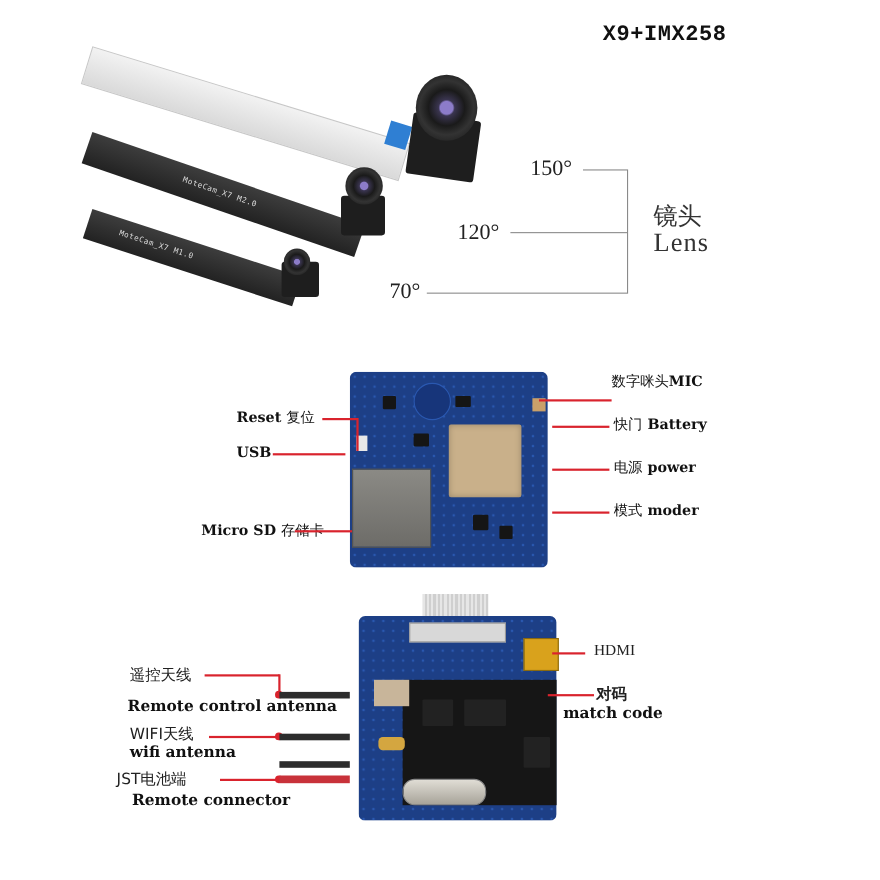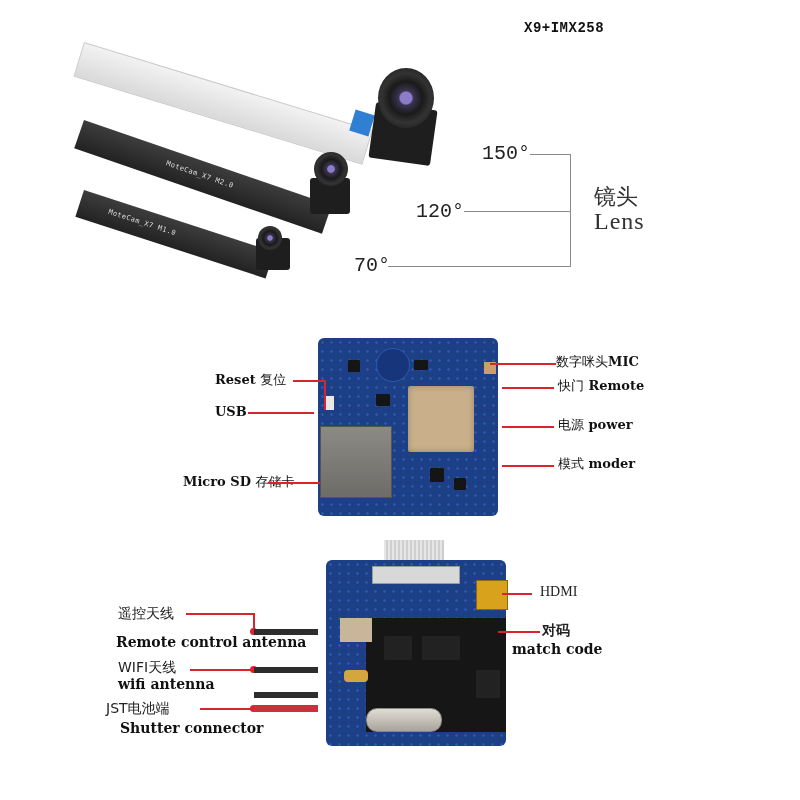--- a/index.html
+++ b/index.html
@@ -1,25 +1,25 @@
 <!DOCTYPE html>
 <html><head>
 <meta charset="utf-8">
 <style>
   html, body { margin: 0; padding: 0; background: #ffffff; }
   body { width: 800px; height: 800px; position: relative; overflow: hidden;
          font-family: "DejaVu Serif", serif; color: #111; }
   .abs { position: absolute; }
 
   
-  .title { left: 524px; top: 20px; font-family: "Liberation Mono", monospace;
-           font-weight: bold; font-size: 14px; letter-spacing: 0.5px; }
+  .title { left: 548px; top: 20px; font-family: "Liberation Mono", monospace;
+           font-weight: bold; font-size: 20px; letter-spacing: 0.5px; }
 
   
-  .deg { font-family: Liberation Mono, monospace; font-size: 20px; color: #222; }
+  .deg { font-family: Liberation Serif, serif; font-size: 20px; color: #222; }
   .lens-line { background: #8a8a8a; height: 1px; }
   .lens-vline { background: #8a8a8a; width: 1px; }
   .lens-cn { font-family: "DejaVu Sans", sans-serif; font-size: 22px; color: #333; }
   .lens-en { font-family: "Liberation Serif", serif; font-size: 24px; color: #333; letter-spacing: 1px; }
 
   
   .ribbon { position: absolute; transform-origin: left center; }
   .ribbon-white { background: linear-gradient(#f2f2f2, #d9d9d9); border: 1px solid #c8c8c8; }
   .ribbon-dark { background: linear-gradient(#3d3d3d, #222); }
   .ribbon-text { position: absolute; font-family: "DejaVu Sans Mono", monospace;
@@ -115,28 +115,28 @@
 </div>
 <div class="red" style="left:248px; top:412px; width:66px;"></div>
 
 <div class="lbl" style="left:147px; top:473px;margin-left:36px;">
   <span>Micro SD</span>
   <span class="lbl-cn">存储卡</span>
 </div>
 <div class="red" style="left:268px; top:482px; width:52px;"></div>
 
 <div class="red" style="left:490px; top:363px; width:66px;"></div>
-<div class="lbl" style="left:556px; top:353px;">
+<div class="lbl" style="left:556px; top:338px;">
   <span class="lbl-cn">数字咪头</span><span>MIC</span>
 </div>
 
 <div class="red" style="left:502px; top:387px; width:52px;"></div>
 <div class="lbl" style="left:558px; top:377px;">
   <span class="lbl-cn">快门</span>
-  <span>Remote</span>
+  <span>Battery</span>
 </div>
 
 <div class="red" style="left:502px; top:426px; width:52px;"></div>
 <div class="lbl" style="left:558px; top:416px;">
   <span class="lbl-cn">电源</span>
   <span>power</span>
 </div>
 
 <div class="red" style="left:502px; top:465px; width:52px;"></div>
 <div class="lbl" style="left:558px; top:455px;">
@@ -169,20 +169,20 @@
 <div class="red" style="left:190px; top:669px; width:62px; height:1.5px;"></div>
 <div class="dot" style="left:250px; top:666px;"></div>
 <div class="wire" style="left:254px; top:667px; width:64px;"></div>
 <div class="abs lbl big" style="left:118px; top:676px;">wifi antenna</div>
 
 <div class="wire" style="left:254px; top:692px; width:64px;"></div>
 <div class="abs lbl-plain" style="left:106px; top:700px;">JST电池端</div>
 <div class="red" style="left:200px; top:708px; width:52px; height:1.5px;"></div>
 <div class="dot" style="left:250px; top:705px;"></div>
 <div class="wire-red" style="left:254px; top:705px; width:64px;"></div>
-<div class="abs lbl big" style="left:120px; top:720px;">Shutter connector</div>
+<div class="abs lbl big" style="left:120px; top:720px;">Remote connector</div>
 
 <div class="red" style="left:502px; top:593px; width:30px;"></div>
 <div class="abs lbl-plain" style="left:540px; top:584px; font-family:'Liberation Serif', serif; font-size:14px;">HDMI</div>
 
 <div class="red" style="left:498px; top:631px; width:42px;"></div>
 <div class="abs lbl-plain" style="left:542px; top:622px;font-weight:bold;">对码</div>
 <div class="abs lbl big" style="left:512px; top:641px;">match code</div>
 
 </body></html>

